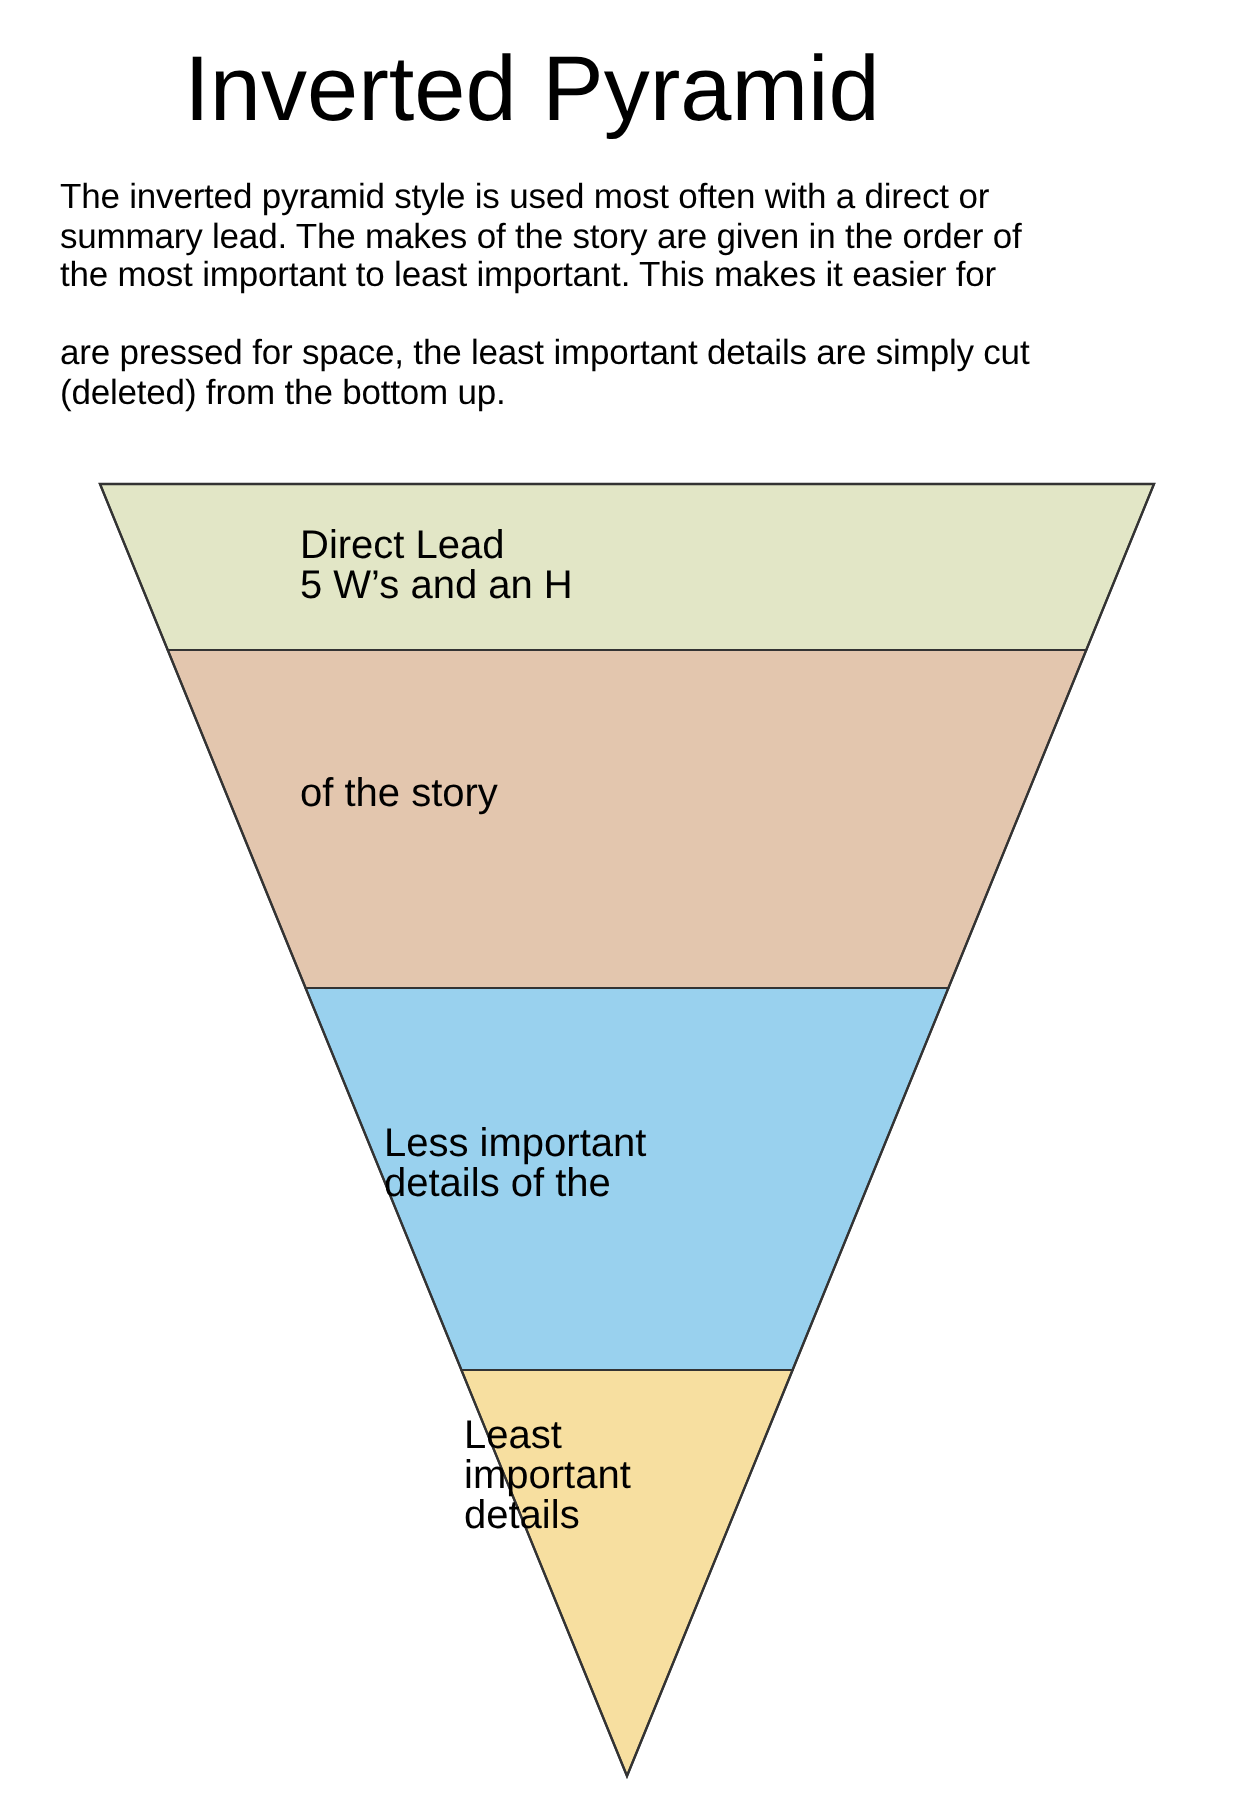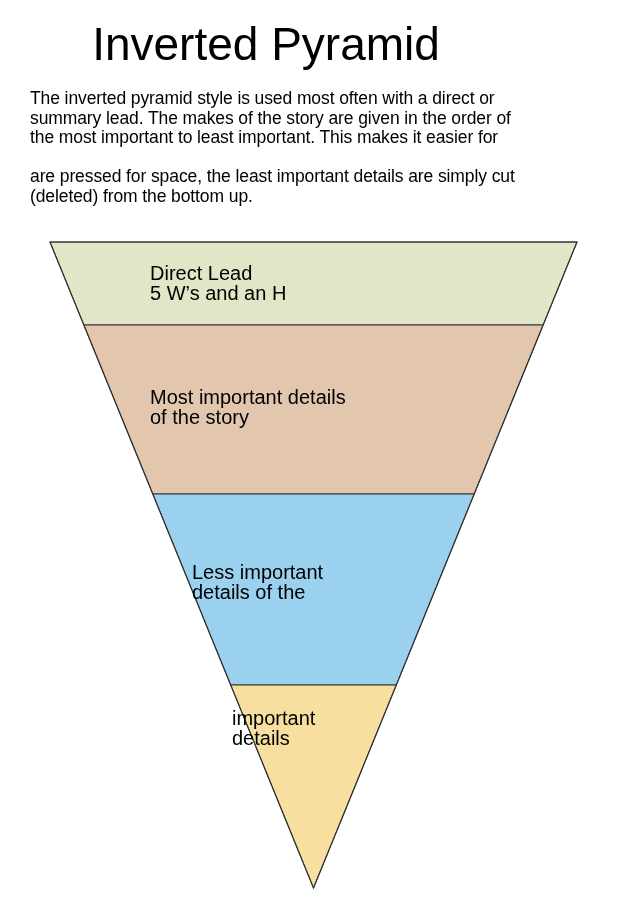--- a/index.html
+++ b/index.html
@@ -32,23 +32,23 @@
   <polygon id="tier2" points="152.78947368421052,494 474.2105263157895,494 396.3026315789474,685 230.69736842105263,685" fill="#99D1EE" stroke="#333333" stroke-width="1"></polygon>
   <polygon id="tier3" points="230.69736842105263,685 396.3026315789474,685 313.5,888 313.5,888" fill="#F7DFA0" stroke="#333333" stroke-width="1"></polygon>
   <polygon id="outline" fill="none" stroke-width="1.2" points="50,242 577,242 313.5,888" stroke="#333333"></polygon>
 </svg>
 
 <div class="tier-label" style="left:150px; width:334px; top:263px;">
   <div>Direct Lead</div>
   <div>5 W’s and an H</div>
 </div>
 <div class="tier-label" style="left:150px; width:334px; top:387px;">
-  <div>Most important details</div>
   <div>of the story</div>
 </div>
 <div class="tier-label" style="left:192px; width:240px; top:562px;">
   <div>Less important</div>
   <div>details of the</div>
 </div>
 <div class="tier-label" style="left:232px; width:160px; top:708px;">
+  <div>Least</div>
   <div>important</div>
   <div>details</div>
 </div>
 
 </body></html>

